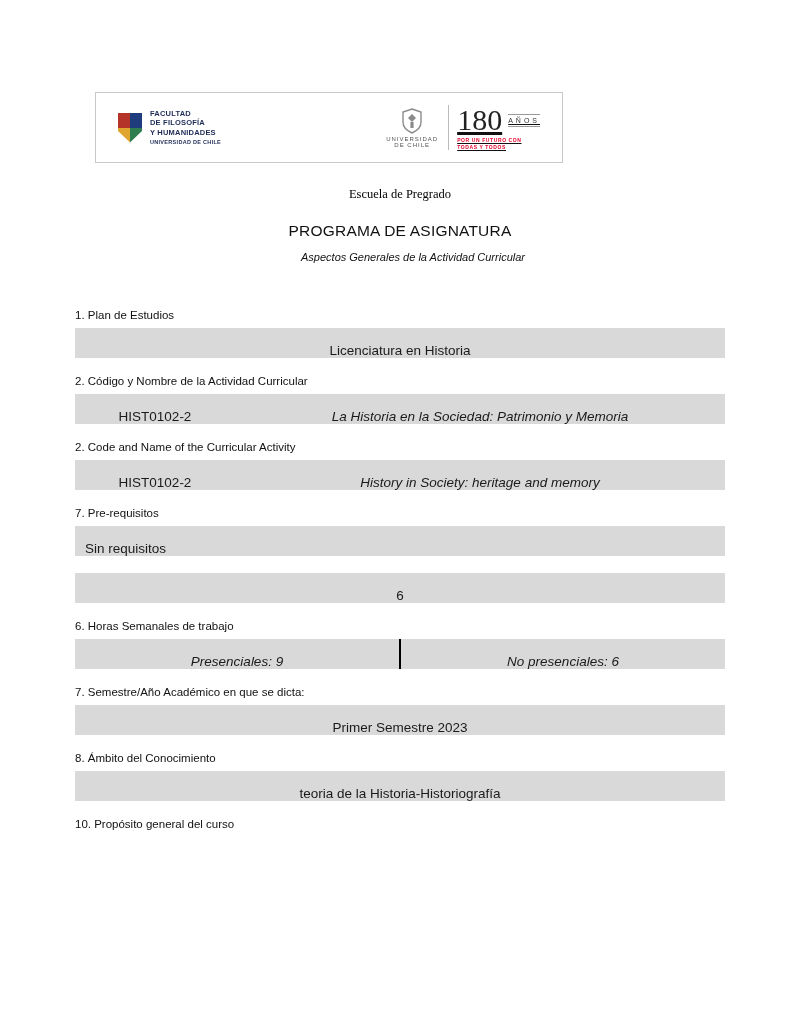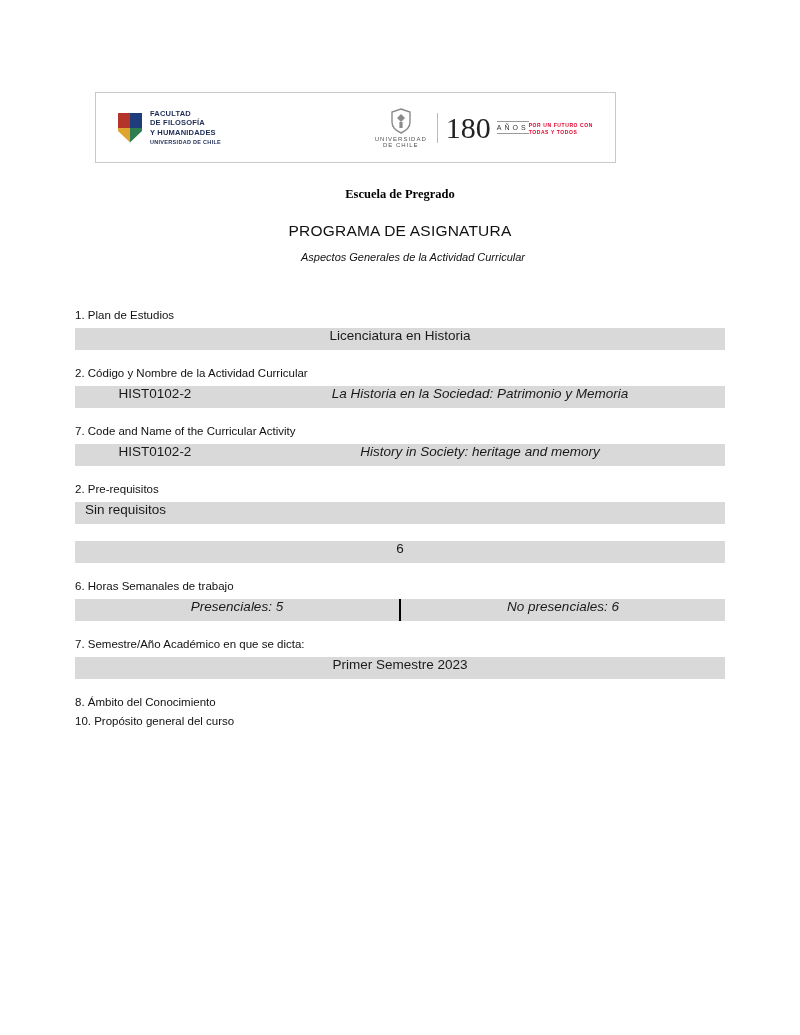--- a/index.html
+++ b/index.html
@@ -9,21 +9,21 @@
     width:800px; height:1035px;
     background:#ffffff;
     font-family:"Liberation Sans", sans-serif;
     color:#111;
     overflow:hidden;
   }
 
   
   .logo-box {
     position:absolute; left:95px; top:92px;
-    width:521px; height:71px;
+    width:468px; height:71px;
     border:1px solid #c9c9c9;
     background:#fff;
     display:flex; justify-content:space-between; align-items:center;
     padding:0 22px;
   }
   .fac-logo { display:flex; align-items:center; gap:8px; }
   .shield {
     width:24px; height:30px;
     clip-path:polygon(0 0,100% 0,100% 62%,50% 100%,0 62%);
     background:
@@ -33,40 +33,40 @@
   .fac-text { display:flex; flex-direction:column; line-height:1.25; }
   .fac-line { font-size:7.5px; font-weight:bold; color:#1d2b55; letter-spacing:.2px; }
   .fac-sub { font-size:5.5px; font-weight:bold; color:#1d2b55; margin-top:2px; letter-spacing:.3px; }
 
   .uch-logo { display:flex; align-items:center; gap:10px; }
   .crest-block { display:flex; flex-direction:column; align-items:center; }
   .crest-block svg { display:block; }
   .crest-uni { font-size:6px; letter-spacing:1px; color:#555; margin-top:2px; }
   .crest-chile { font-size:6px; letter-spacing:1px; color:#555; }
 
-  .y180-block { display:flex; align-items:center; padding-left:8px; border-left:1px solid #bbb; }
+  .y180-block { display:flex; flex-direction:column; align-items:flex-start; padding-left:8px; border-left:1px solid #bbb;text-decoration:underline; }
   .y180-top { display:flex; align-items:center; gap:6px; }
   .y180-num { font-family:"Liberation Serif", serif; font-size:30px; line-height:1; color:#222; }
   .y180-anos { font-size:7px; letter-spacing:3px; color:#333; border-top:1px solid #999; border-bottom:1px solid #999; padding:2px 0; }
   .y180-slogan { margin-top:2px; line-height:1.3; }
   .y180-slogan div { font-size:5px; letter-spacing:.6px; color:#e4002b; font-weight:bold; }
 
   
   .titles { position:absolute; left:0; top:187px; width:800px; text-align:center; }
-  .school { font-family:"Liberation Serif", serif; font-weight:bold; font-size:12.5px; color:#000; }
+  .school { font-family:"Liberation Serif", serif; font-weight:normal; font-size:12.5px; color:#000; }
   .program { font-size:15.5px; color:#111; margin-top:20px; letter-spacing:.2px; }
   .subtitle { font-size:11px; font-style:italic; margin-top:11px; color:#111;margin-left:26px; }
 
   
   .content { position:absolute; left:75px; top:285px; width:650px;margin-top:24px; }
   .field-label { font-size:11.5px; color:#111; margin-bottom:7px; }
   .bar {
     background:#d9d9d9;
-    height:22px;
-    display:flex; align-items:flex-start;
+    height:30px;
+    display:flex; align-items:flex-end;
     font-size:13.5px; color:#1a1a1a;
     margin-bottom:17px;
   }
   .bar.center { justify-content:center; }
   .bar.left { padding-left:10px; }
   .code-cell { width:160px; text-align:center; }
   .value-cell { flex:1; text-align:center;font-style:italic; }
   .split-cell { flex:1; text-align:center; font-style:italic; }
   .vdiv { width:2px; align-self:stretch; background:#000; }
 </style>
@@ -126,58 +126,61 @@
 
     <div class="field">
       <div class="field-label">2. Código y Nombre de la Actividad Curricular</div>
       <div class="bar">
         <span class="code-cell">HIST0102-2</span>
         <span class="value-cell">La Historia en la Sociedad: Patrimonio y Memoria</span>
       </div>
     </div>
 
     <div class="field">
-      <div class="field-label">7. Code and Name of the Curricular Activity</div>
+      <div class="field-label">2. Code and Name of the Curricular Activity</div>
       <div class="bar">
         <span class="code-cell">HIST0102-2</span>
         <span class="value-cell">History in Society: heritage and memory</span>
       </div>
     </div>
 
     <div class="field">
-      <div class="field-label">2. Pre-requisitos</div>
+      <div class="field-label">7. Pre-requisitos</div>
       <div class="bar left">
         <span>Sin requisitos</span>
       </div>
     </div>
 
     <div class="field">
       <div class="bar center">
         <span>6</span>
       </div>
     </div>
 
     <div class="field">
       <div class="field-label">6. Horas Semanales de trabajo</div>
       <div class="bar">
-        <span class="split-cell">Presenciales: 5</span>
+        <span class="split-cell">Presenciales: 9</span>
         <span class="vdiv"></span>
         <span class="split-cell">No presenciales: 6</span>
       </div>
     </div>
 
     <div class="field">
       <div class="field-label">7. Semestre/Año Académico en que se dicta:</div>
       <div class="bar center">
         <span>Primer Semestre 2023</span>
       </div>
     </div>
 
     <div class="field">
       <div class="field-label">8. Ámbito del Conocimiento</div>
+      <div class="bar center">
+        <span>teoria de la Historia-Historiografía</span>
+      </div>
     </div>
 
 
     <div class="field">
       <div class="field-label">10. Propósito general del curso</div>
     </div>
 
   </div>
 </div>
 

